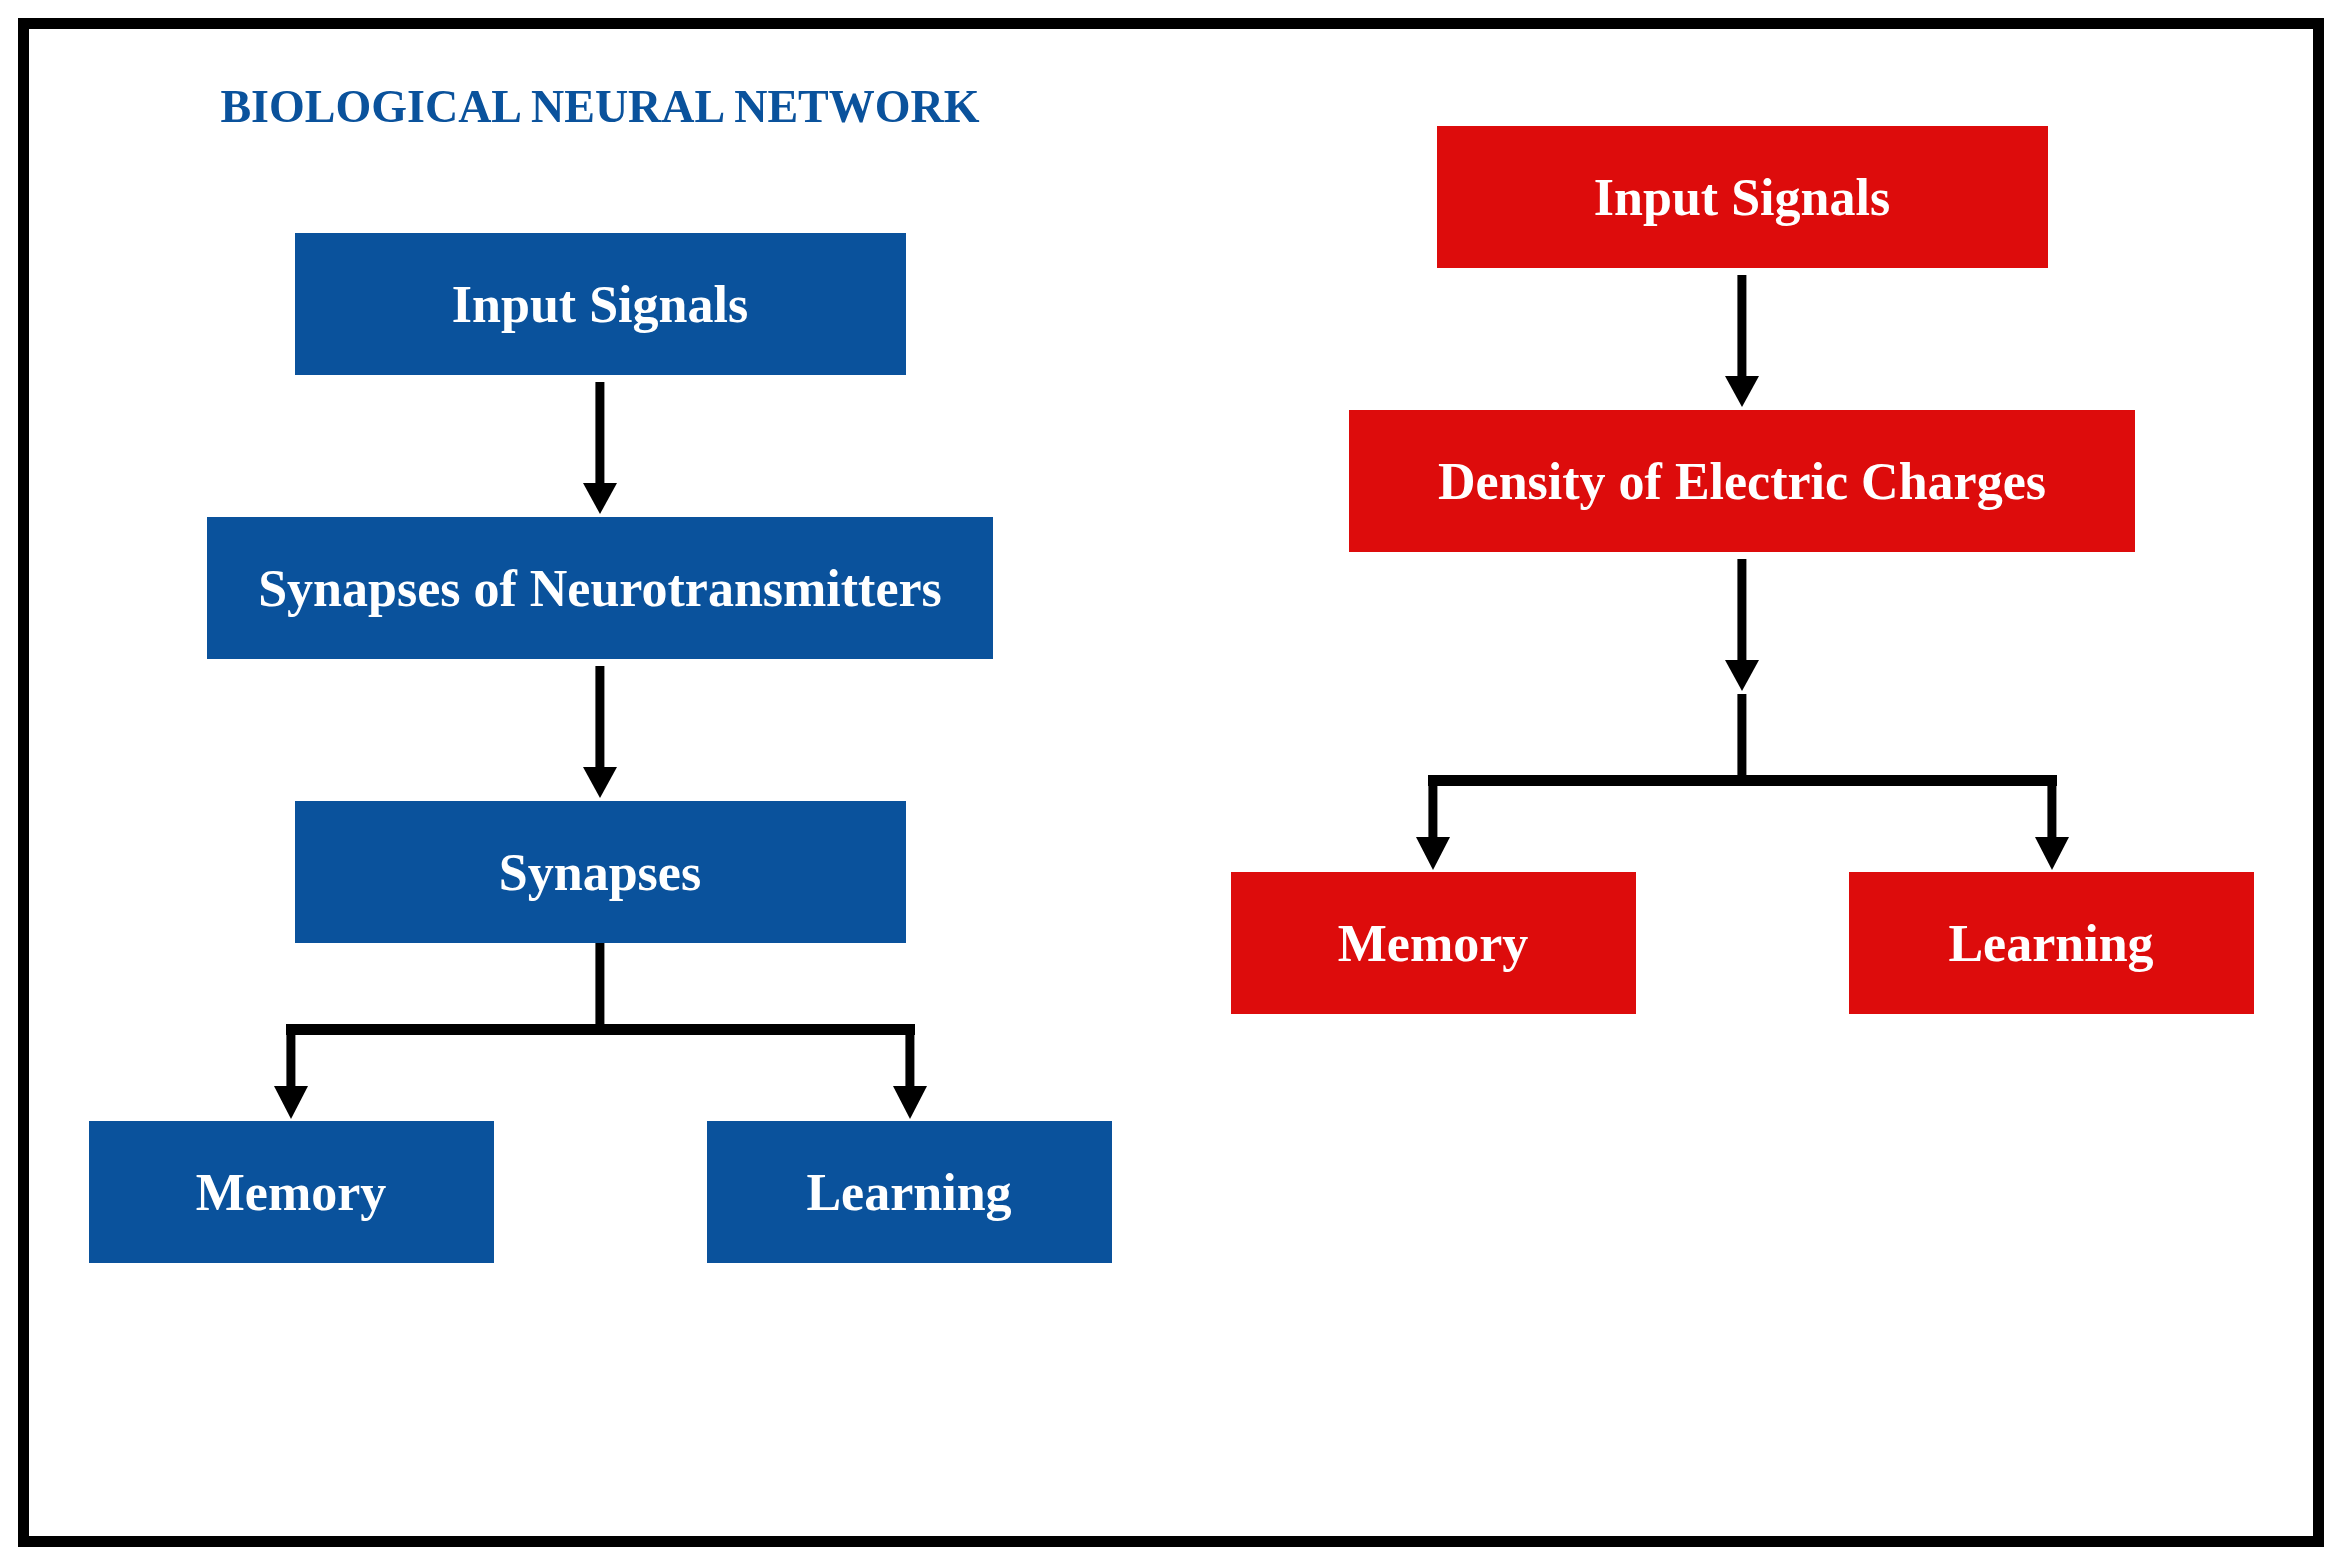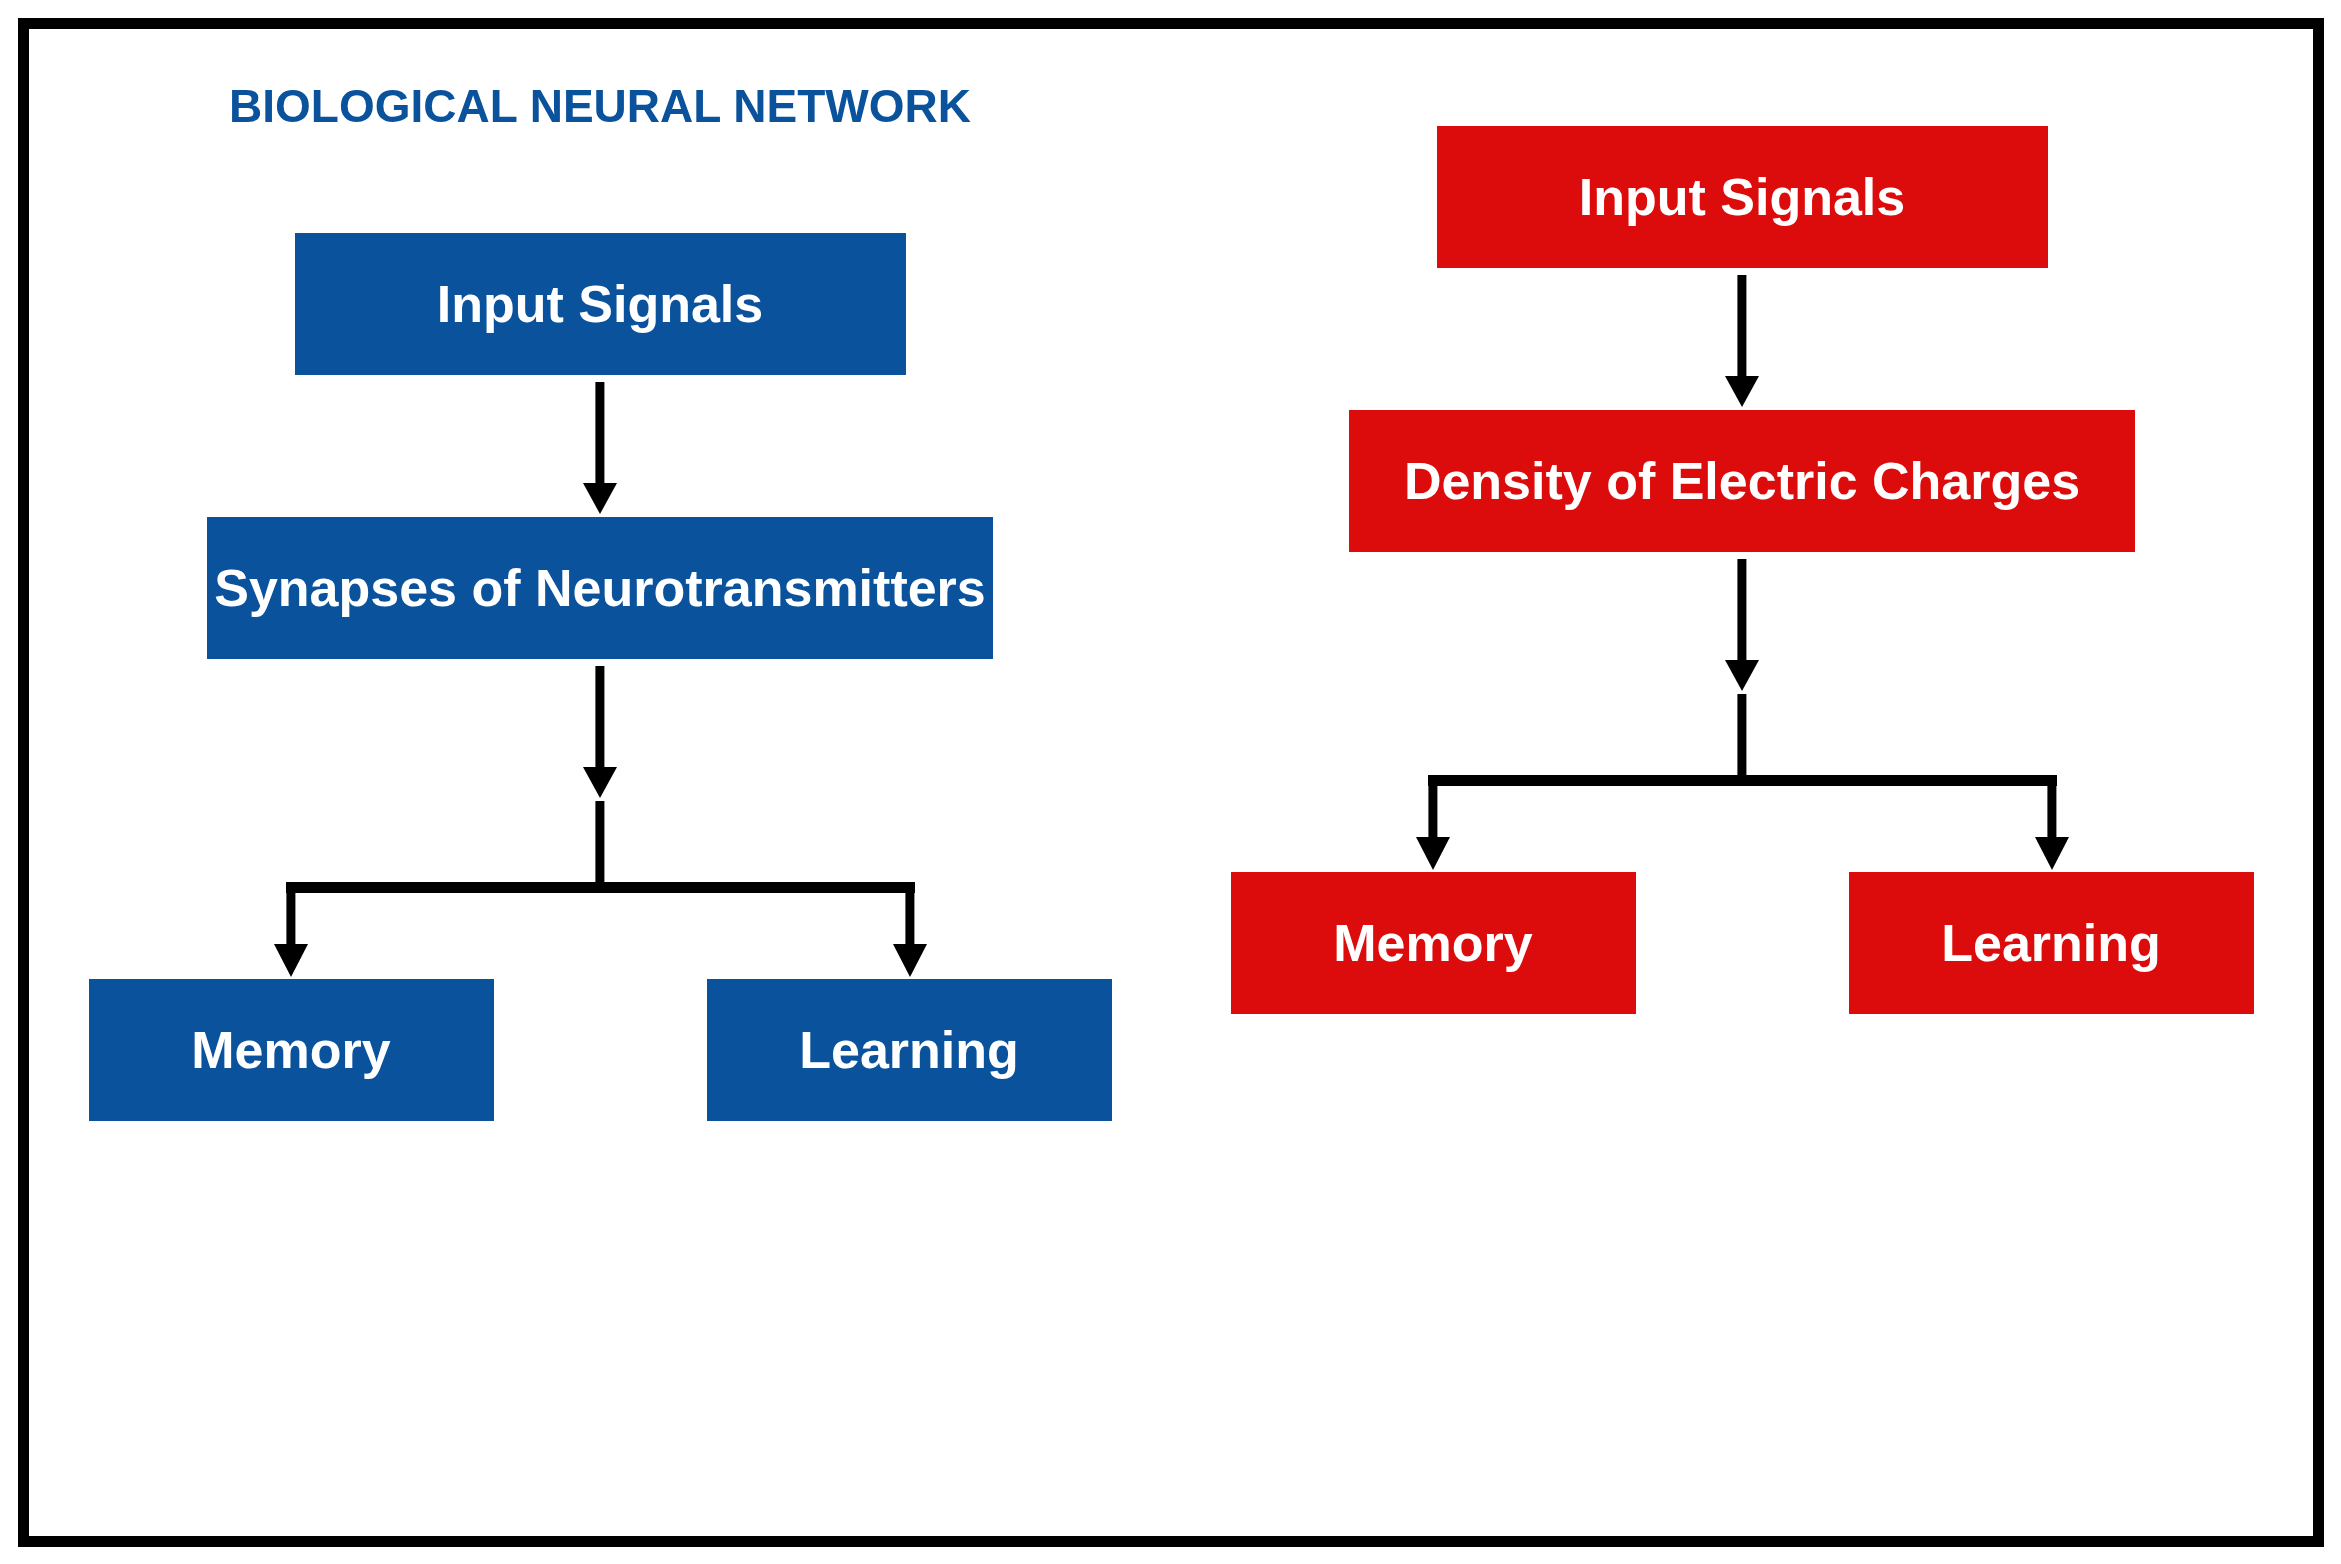--- a/index.html
+++ b/index.html
@@ -21,20 +21,21 @@
     width: 2342px;
     height: 1565px;
     background: var(--background);
   }
   .frame {
     position: absolute;
     inset: 18px;
     border: 11.4px solid var(--frame);
     background: var(--background);
     display: flex;
+    font-family: Liberation Serif, serif;
   }
   .column {
     flex: 1 1 50%;
     display: flex;
     flex-direction: column;
     align-items: center;
   }
   .title {
     margin-top: 47px;
     height: 60px;
@@ -153,20 +154,21 @@
         <div class="head"></div>
       </div>
 
       <div class="box w-lg">Synapses of Neurotransmitters</div>
 
       <div class="v-arrow">
         <div class="shaft"></div>
         <div class="head"></div>
       </div>
 
+      <div class="box w-md">Synapses</div>
 
       <div class="branch">
         <div class="stem"></div>
         <div class="bar"></div>
         <div class="drop drop-left">
           <div class="shaft"></div>
           <div class="head"></div>
         </div>
         <div class="drop drop-right">
           <div class="shaft"></div>

